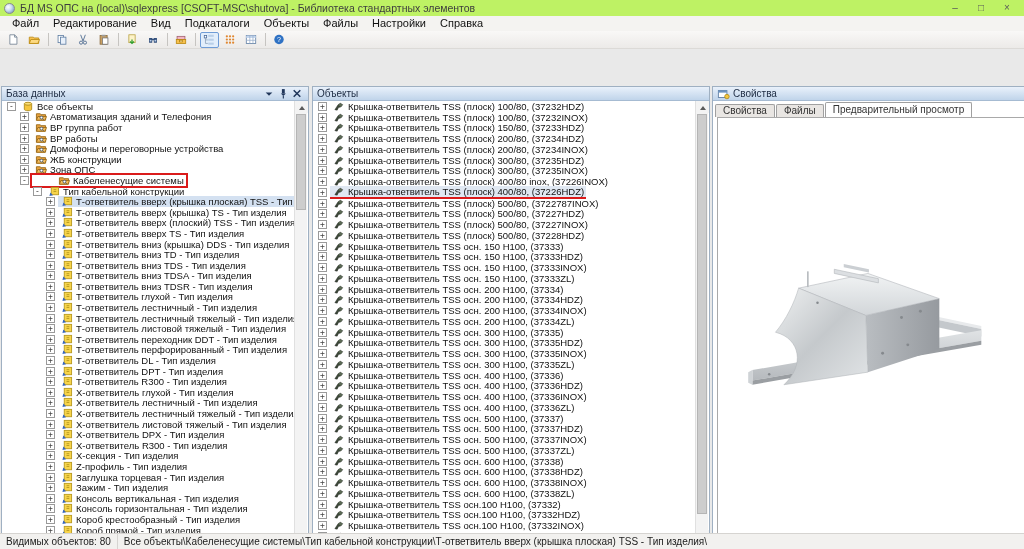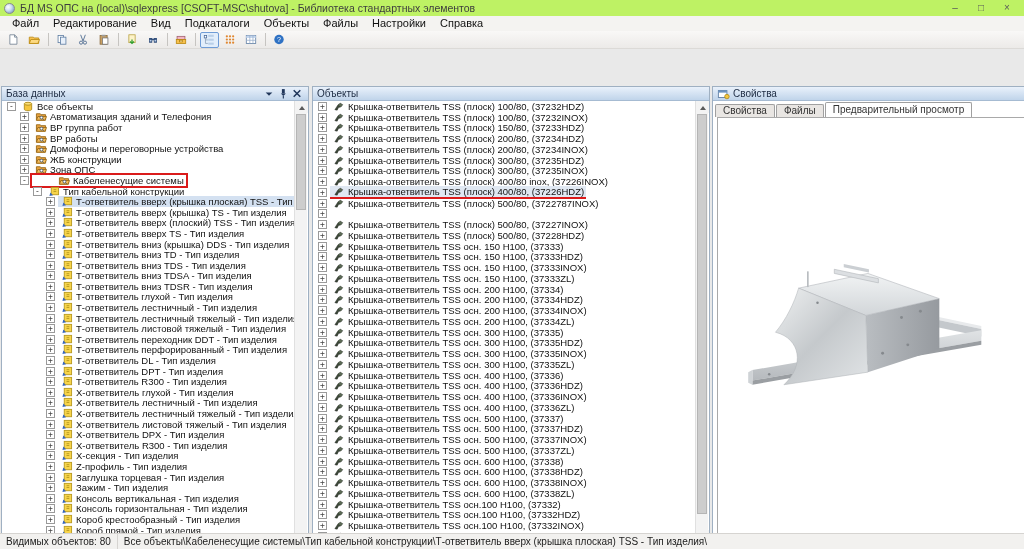--- a/index.html
+++ b/index.html
@@ -992,20 +992,29 @@
             <svg viewBox="0 0 12 12">
               <path d="M1.5 9.5L5 4l2.5-1.5L10 4 8 6.5 5.5 7 4 10z" fill="#3c4a38" stroke="#222" stroke-width="0.5"></path>
               <path d="M5 4l2.5-1.5L10 4 8 6.5z" fill="#5c6a55"></path>
             </svg>
           </span>
           <span class="lbl">Крышка-ответвитель TSS (плоск) 500/80, (3722787INOX)</span>
         </span>
       </div>
       <div class="obj-row">
         <span class="expander">+</span>
+        <span class="row-inner">
+          <span class="gicon">
+            <svg viewBox="0 0 12 12">
+              <path d="M1.5 9.5L5 4l2.5-1.5L10 4 8 6.5 5.5 7 4 10z" fill="#3c4a38" stroke="#222" stroke-width="0.5"></path>
+              <path d="M5 4l2.5-1.5L10 4 8 6.5z" fill="#5c6a55"></path>
+            </svg>
+          </span>
+          <span class="lbl">Крышка-ответвитель TSS (плоск) 500/80, (37227HDZ)</span>
+        </span>
       </div>
       <div class="obj-row">
         <span class="expander">+</span>
         <span class="row-inner">
           <span class="gicon">
             <svg viewBox="0 0 12 12">
               <path d="M1.5 9.5L5 4l2.5-1.5L10 4 8 6.5 5.5 7 4 10z" fill="#3c4a38" stroke="#222" stroke-width="0.5"></path>
               <path d="M5 4l2.5-1.5L10 4 8 6.5z" fill="#5c6a55"></path>
             </svg>
           </span>

